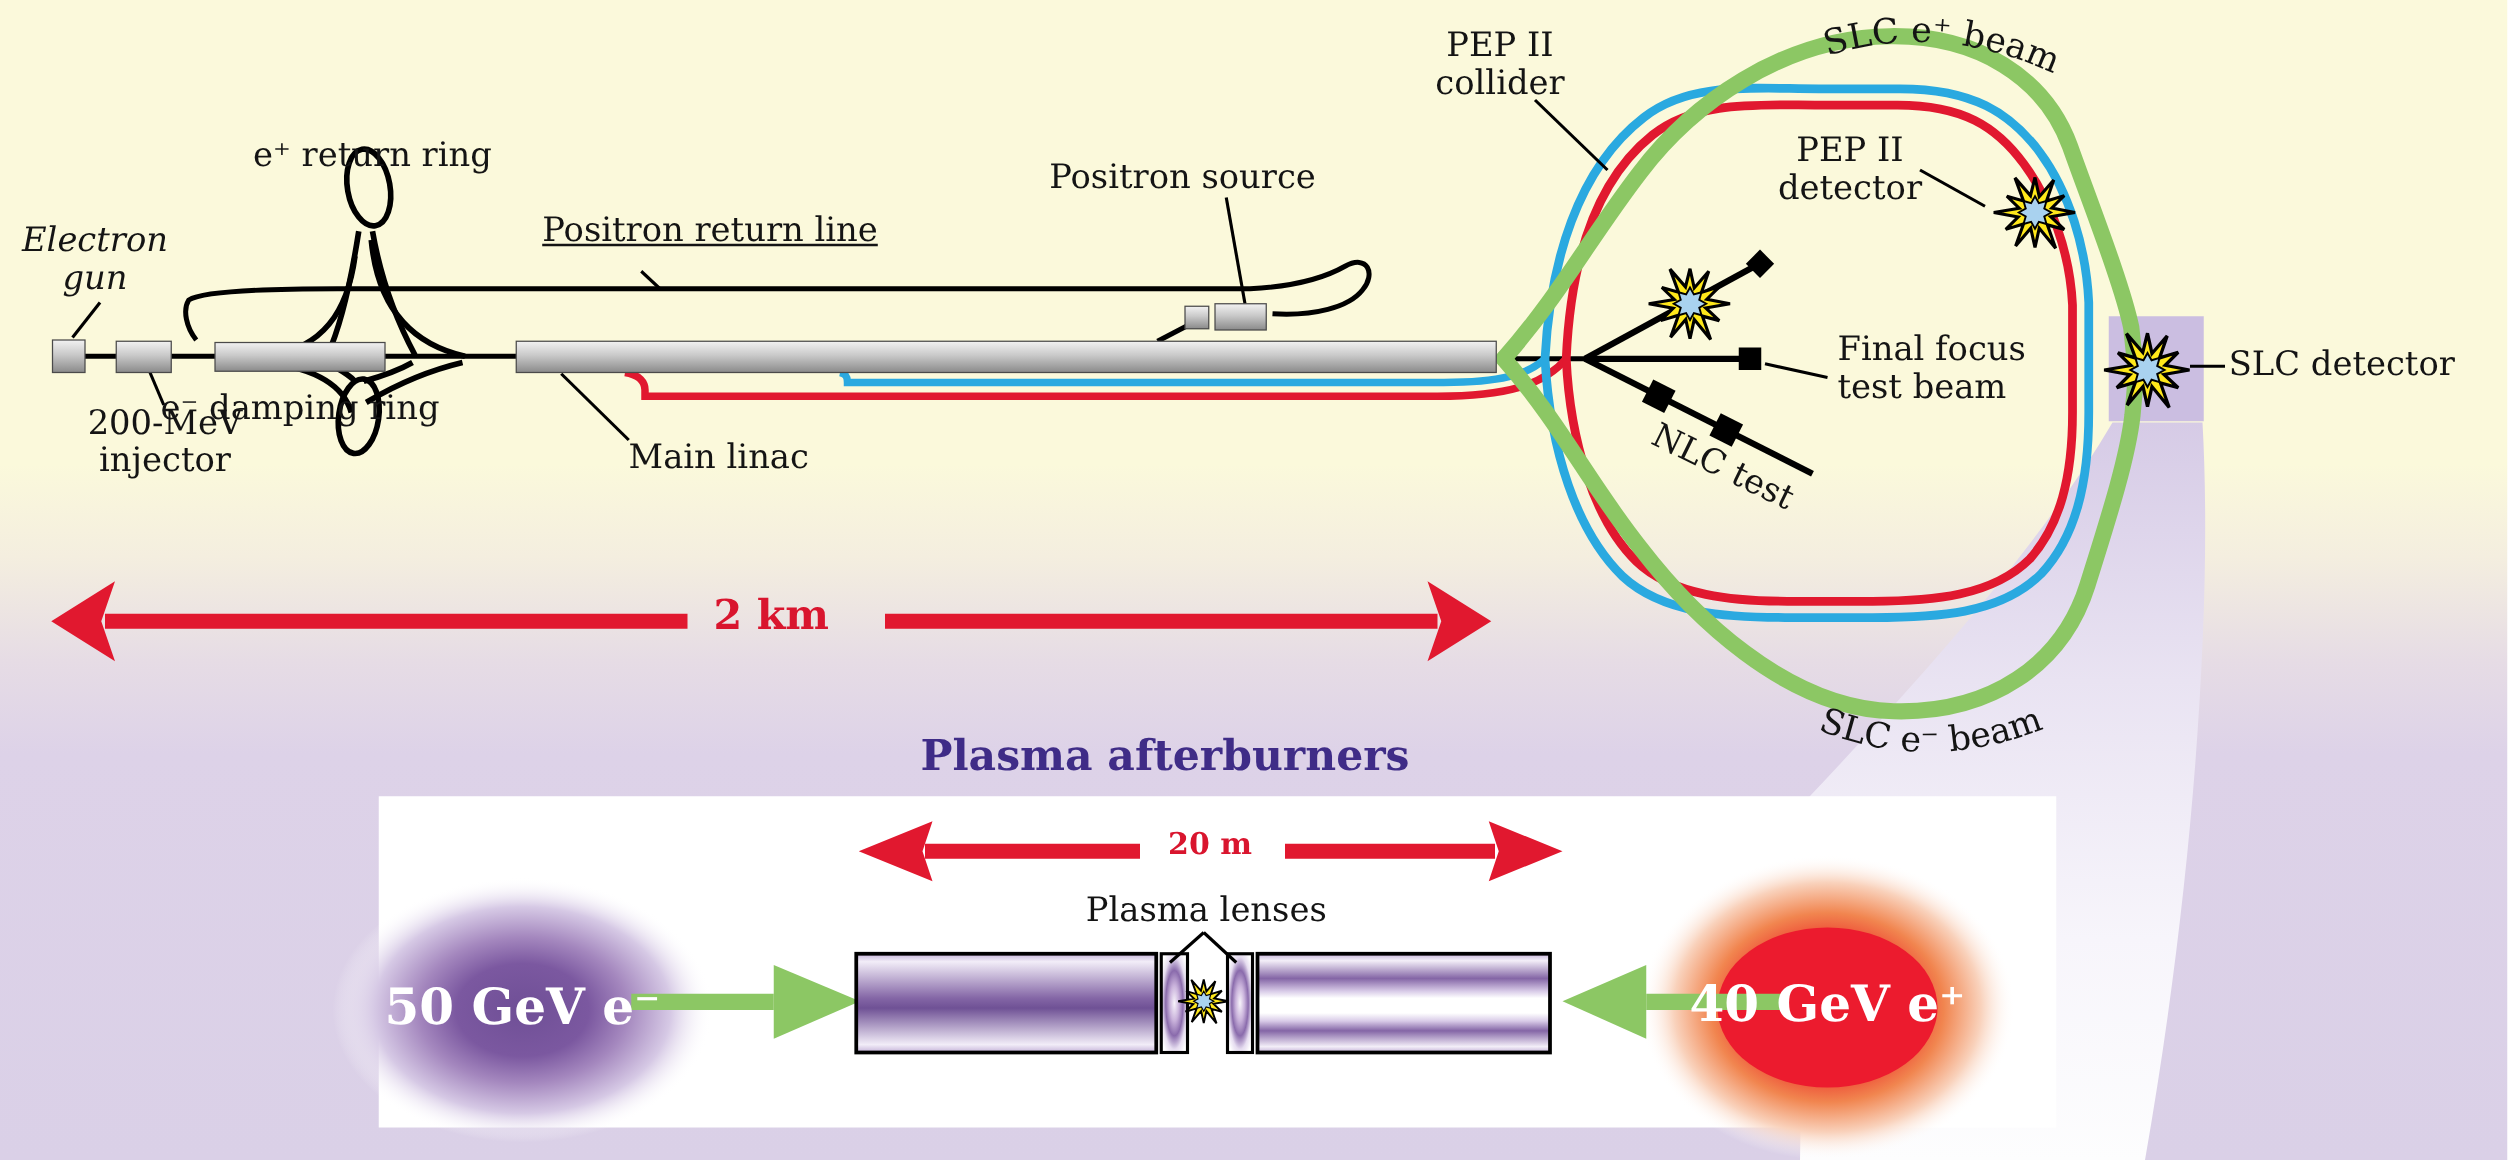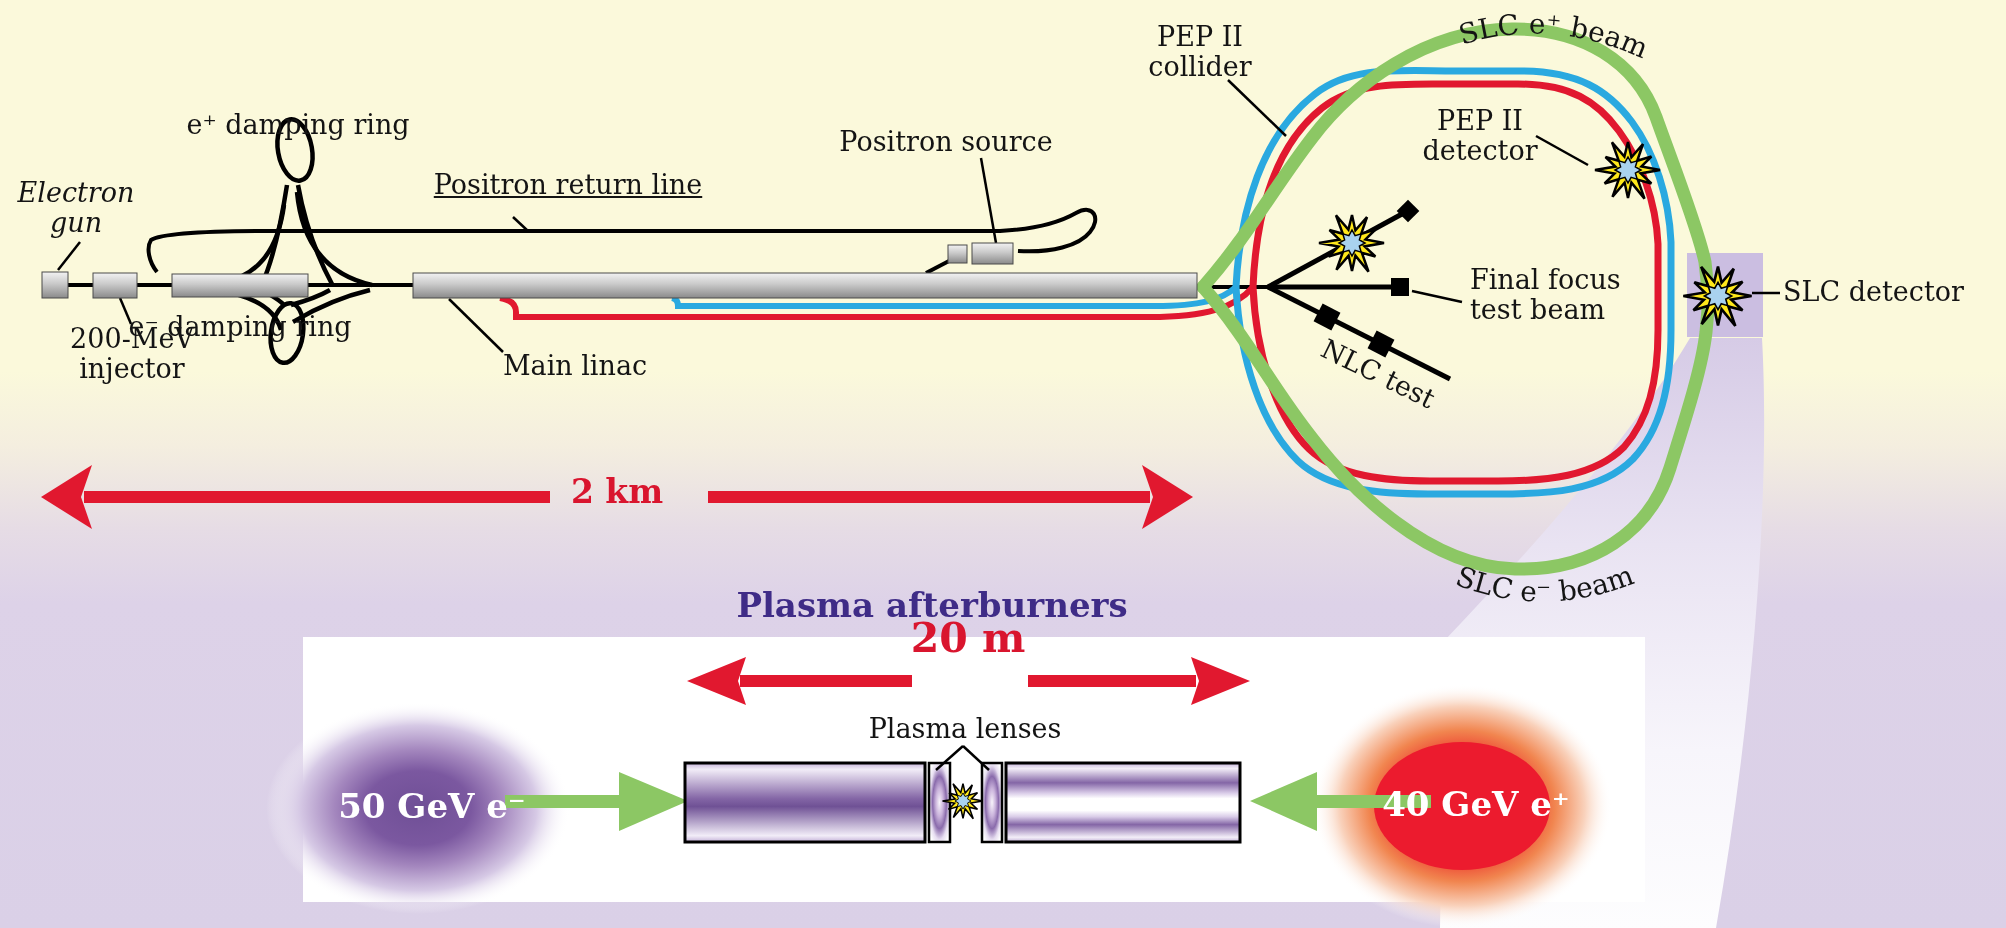--- a/index.html
+++ b/index.html
@@ -16,21 +16,21 @@
   #stage svg{position:absolute;left:0;top:0;}
   .lbl{
     position:absolute;
     font-size:27px;line-height:30px;color:#141414;
     white-space:pre-line;text-align:center;
     transform:translateX(-50%);
   }
   .lbl.left{transform:none;text-align:left;}
   .accent{font-weight:bold;color:#D9152E;font-size:33px;}
   .title{font-weight:bold;color:#3F2C87;font-size:34px;}
-  .beamtag{font-weight:bold;color:#FFFFFF;font-size:34px;margin-left:14px;}
+  .beamtag{font-weight:bold;color:#FFFFFF;font-size:40px;}
   .rot{transform:translate(-50%,-50%) rotate(26deg);}
 </style>
 </head>
 <body>
 
 <div id="stage">
 
 <svg width="2006" height="928" viewBox="0 0 2006 928">
   <defs>
     <linearGradient id="grayGrad" x1="0" y1="0" x2="0" y2="1">
@@ -211,34 +211,34 @@
     <line x1="963" y1="746" x2="989" y2="770"></line>
   </g>
 
   <use href="#burst" transform="translate(963,801) scale(0.62)"></use>
 </svg>
 
 <div class="lbl" style="left:76px;top:178px;font-style:italic;">Electron
 gun</div>
 <div class="lbl" style="left:132px;top:324px;text-align:center;">200-MeV
 injector</div>
-<div class="lbl" style="left:298px;top:110px;">e⁺ damping ring</div>
+<div class="lbl" style="left:298px;top:110px;">e⁺ return ring</div>
 <div class="lbl" style="left:240px;top:312px;">e⁻ damping ring</div>
 <div class="lbl" style="left:568px;top:170px;text-decoration:underline;">Positron return line</div>
 <div class="lbl" style="left:575px;top:351px;">Main linac</div>
 <div class="lbl" style="left:946px;top:127px;">Positron source</div>
 <div class="lbl accent" style="left:617px;top:477px;">2 km</div>
 <div class="lbl" style="left:1200px;top:22px;">PEP II
 collider</div>
 <div class="lbl" style="left:1480px;top:106px;">PEP II
 detector</div>
 <div class="lbl left" style="left:1470px;top:265px;">Final focus
 test beam</div>
 <div class="lbl rot" style="left:1378px;top:374px;">NLC test</div>
 <div class="lbl left" style="left:1783px;top:277px;">SLC detector</div>
 
 <div class="lbl title" style="left:932px;top:590px;">Plasma afterburners</div>
-<div class="lbl accent" style="left:968px;top:623px;font-size:41px;">20 m</div>
+<div class="lbl accent" style="left:968px;top:660px;font-size:24px;">20 m</div>
 <div class="lbl" style="left:965px;top:714px;">Plasma lenses</div>
 <div class="lbl beamtag" style="left:418px;top:791px;">50 GeV e⁻</div>
 <div class="lbl beamtag" style="left:1462px;top:789px;">40 GeV e⁺</div>
 
 </div>
 
 </body></html>

